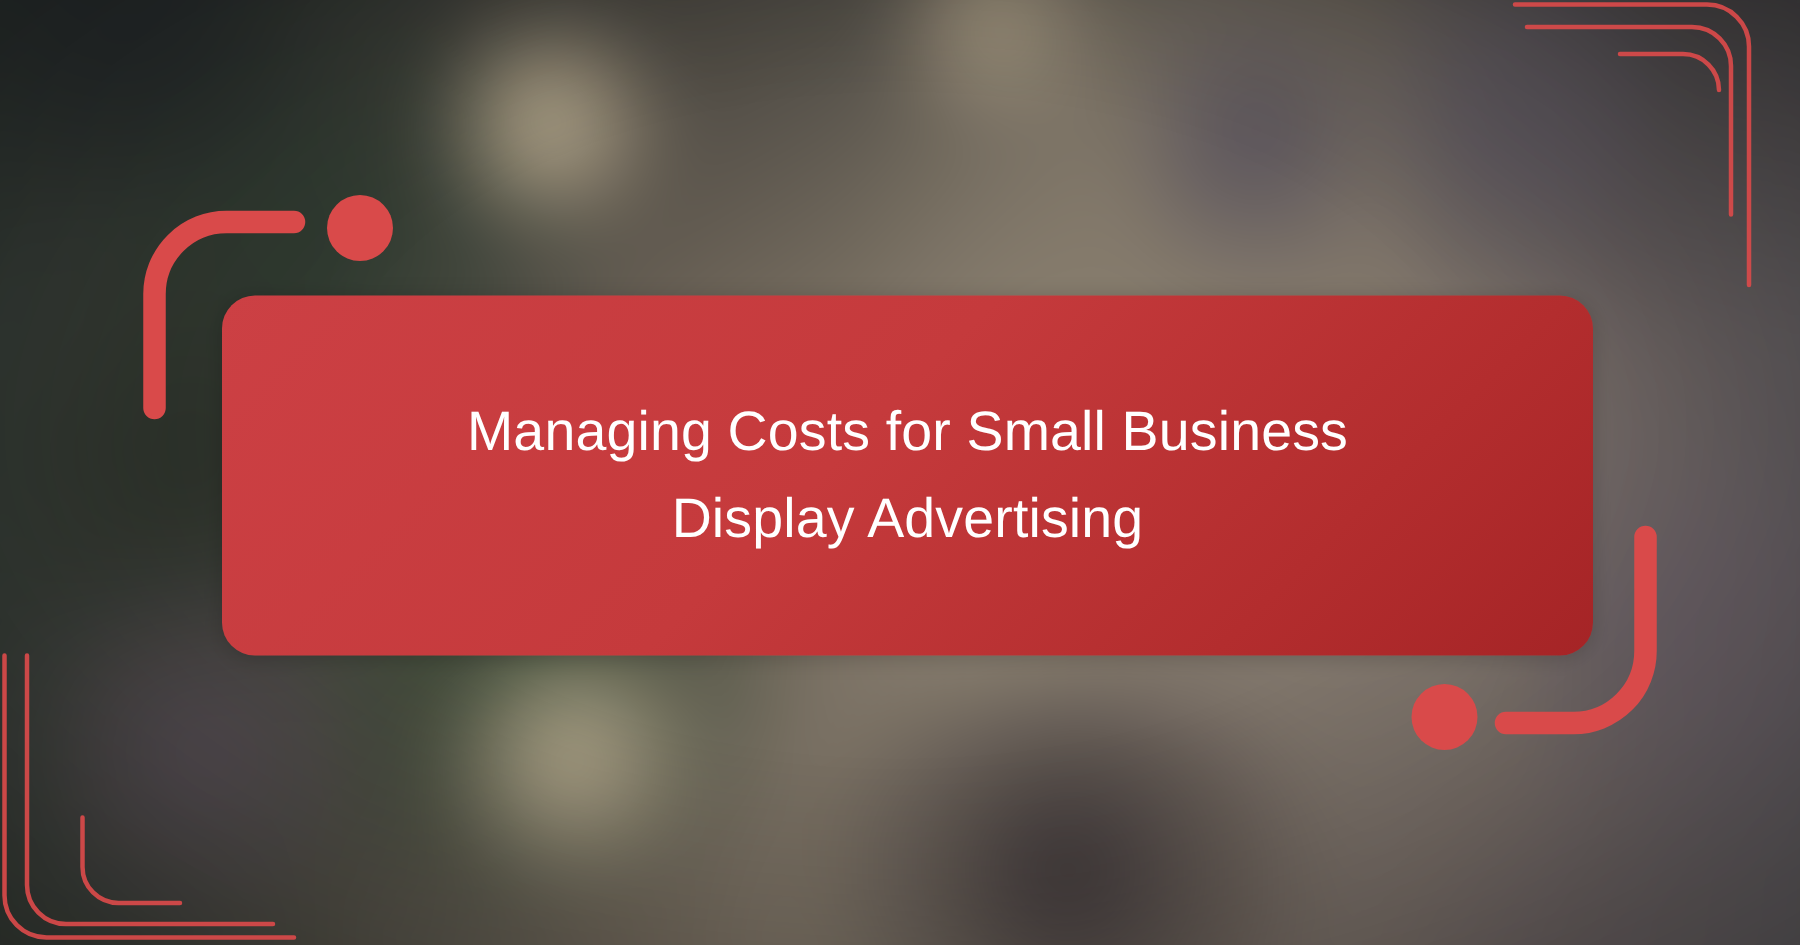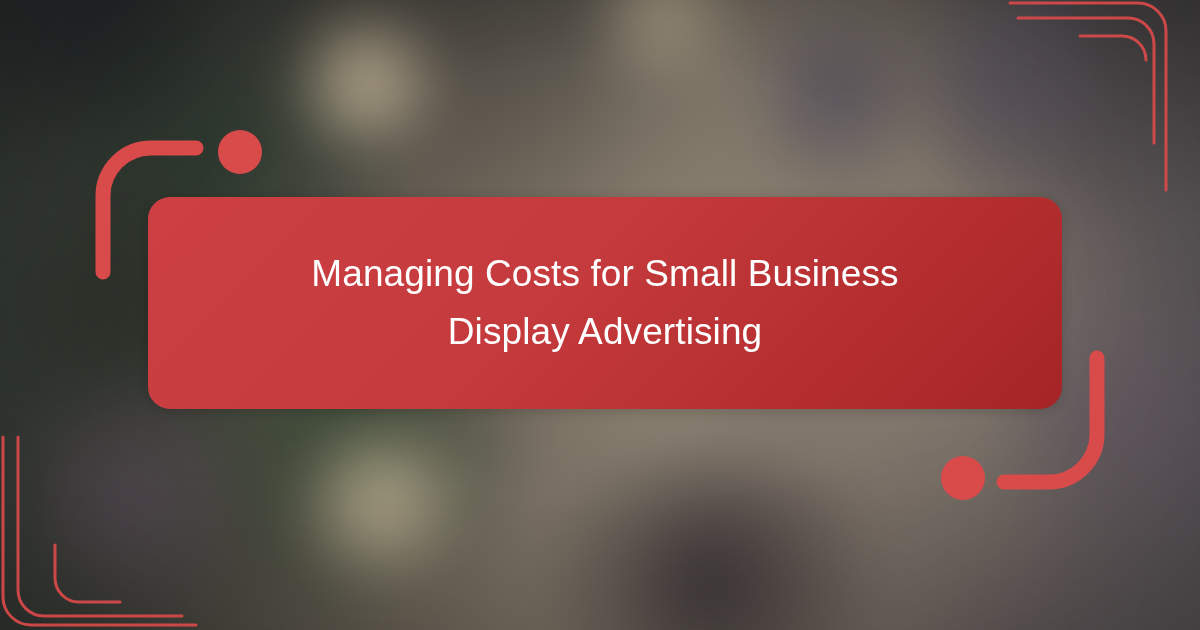--- a/index.html
+++ b/index.html
@@ -98,21 +98,21 @@
     height: 630px;
     pointer-events: none;
   }
 
   
   .title-card {
     position: absolute;
     left: 148px;
     top: 197px;
     width: 914px;
-    height: 212px;
+    height: 240px;
     border-radius: 22px;
     background: linear-gradient(135deg, #cc4044 0%, #c53a3c 45%, #b32d2e 78%, #a52426 100%);
     box-shadow: 0 2px 14px rgba(0,0,0,0.18);
     display: flex;
     align-items: center;
     justify-content: center;
     box-sizing: border-box;
     padding: 4px 52px;
   }
   .title-text {

